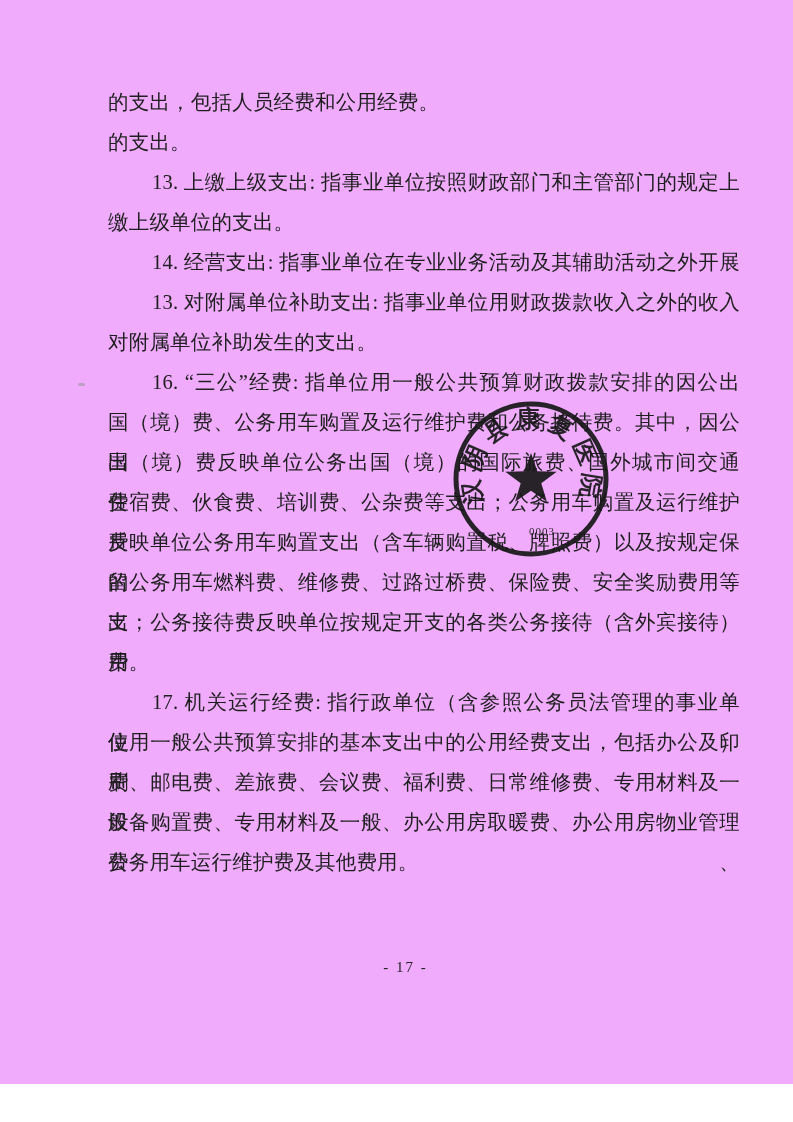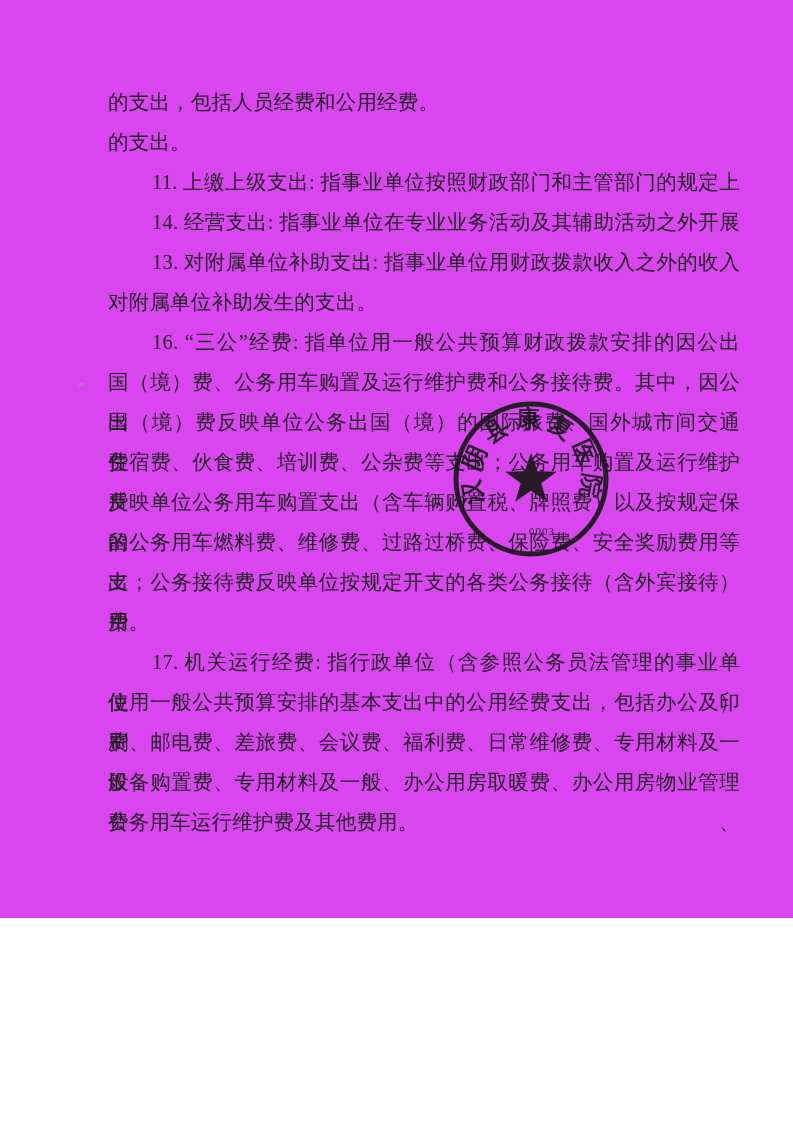--- a/index.html
+++ b/index.html
@@ -1,20 +1,20 @@
 <!DOCTYPE html>
 <html><head>
 <meta charset="utf-8">
 <style>
   html, body { margin: 0; padding: 0; background: #ffffff; }
   .page {
     position: relative;
     width: 793px;
-    height: 918px;
-    background: #d946ef;
+    height: 1084px;
+    background: #f0abfc;
     overflow: hidden;
     font-family: "Liberation Serif", "DejaVu Serif", serif;
     color: #1f1f1f;
   }
   .textblock {
     position: absolute;
     left: 108px;
     top: 82px;
     width: 632px;
   }
@@ -69,21 +69,22 @@
   }
 </style>
 </head>
 <body>
 
 <div class="page">
 
   <div class="textblock">
     <div class="line">的支出，包括人员经费和公用经费。</div>
     <div class="line">的支出。</div>
-    <div class="line indent jfull">11. 上缴上级支出: 指事业单位按照财政部门和主管部门的规定上</div>
+    <div class="line indent jfull">13. 上缴上级支出: 指事业单位按照财政部门和主管部门的规定上</div>
+    <div class="line">缴上级单位的支出。</div>
     <div class="line indent jfull">14. 经营支出: 指事业单位在专业业务活动及其辅助活动之外开展</div>
     <div class="line indent jfull">13. 对附属单位补助支出: 指事业单位用财政拨款收入之外的收入</div>
     <div class="line">对附属单位补助发生的支出。</div>
     <div class="line indent jfull">16. “三公”经费: 指单位用一般公共预算财政拨款安排的因公出</div>
     <div class="line jfull">国（境）费、公务用车购置及运行维护费和公务接待费。其中，因公出</div>
     <div class="line jfull">国（境）费反映单位公务出国（境）的国际旅费、国外城市间交通费、</div>
     <div class="line jfull">住宿费、伙食费、培训费、公杂费等支出；公务用车购置及运行维护费</div>
     <div class="line jfull">反映单位公务用车购置支出（含车辆购置税、牌照费）以及按规定保留</div>
     <div class="line jfull">的公务用车燃料费、维修费、过路过桥费、保险费、安全奖励费用等支</div>
     <div class="line jfull">出；公务接待费反映单位按规定开支的各类公务接待（含外宾接待）费</div>

